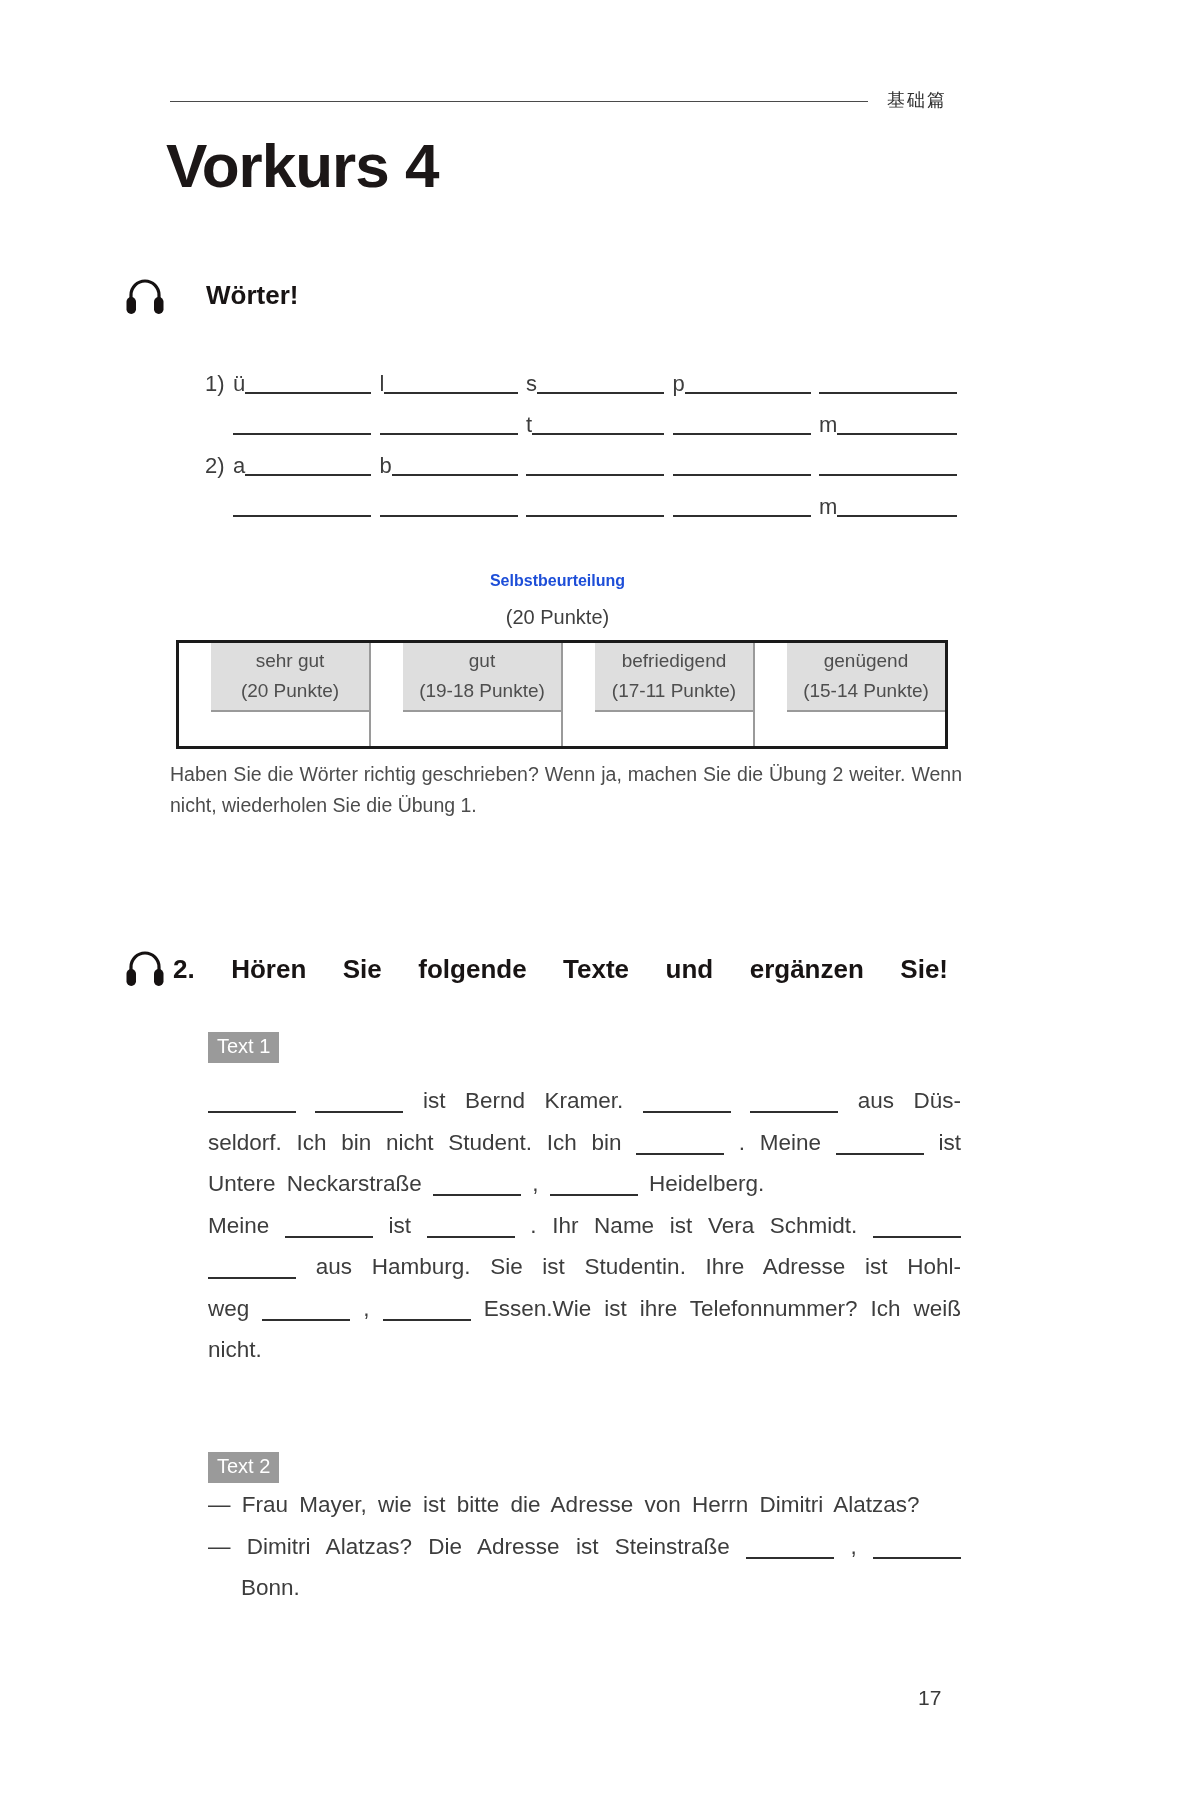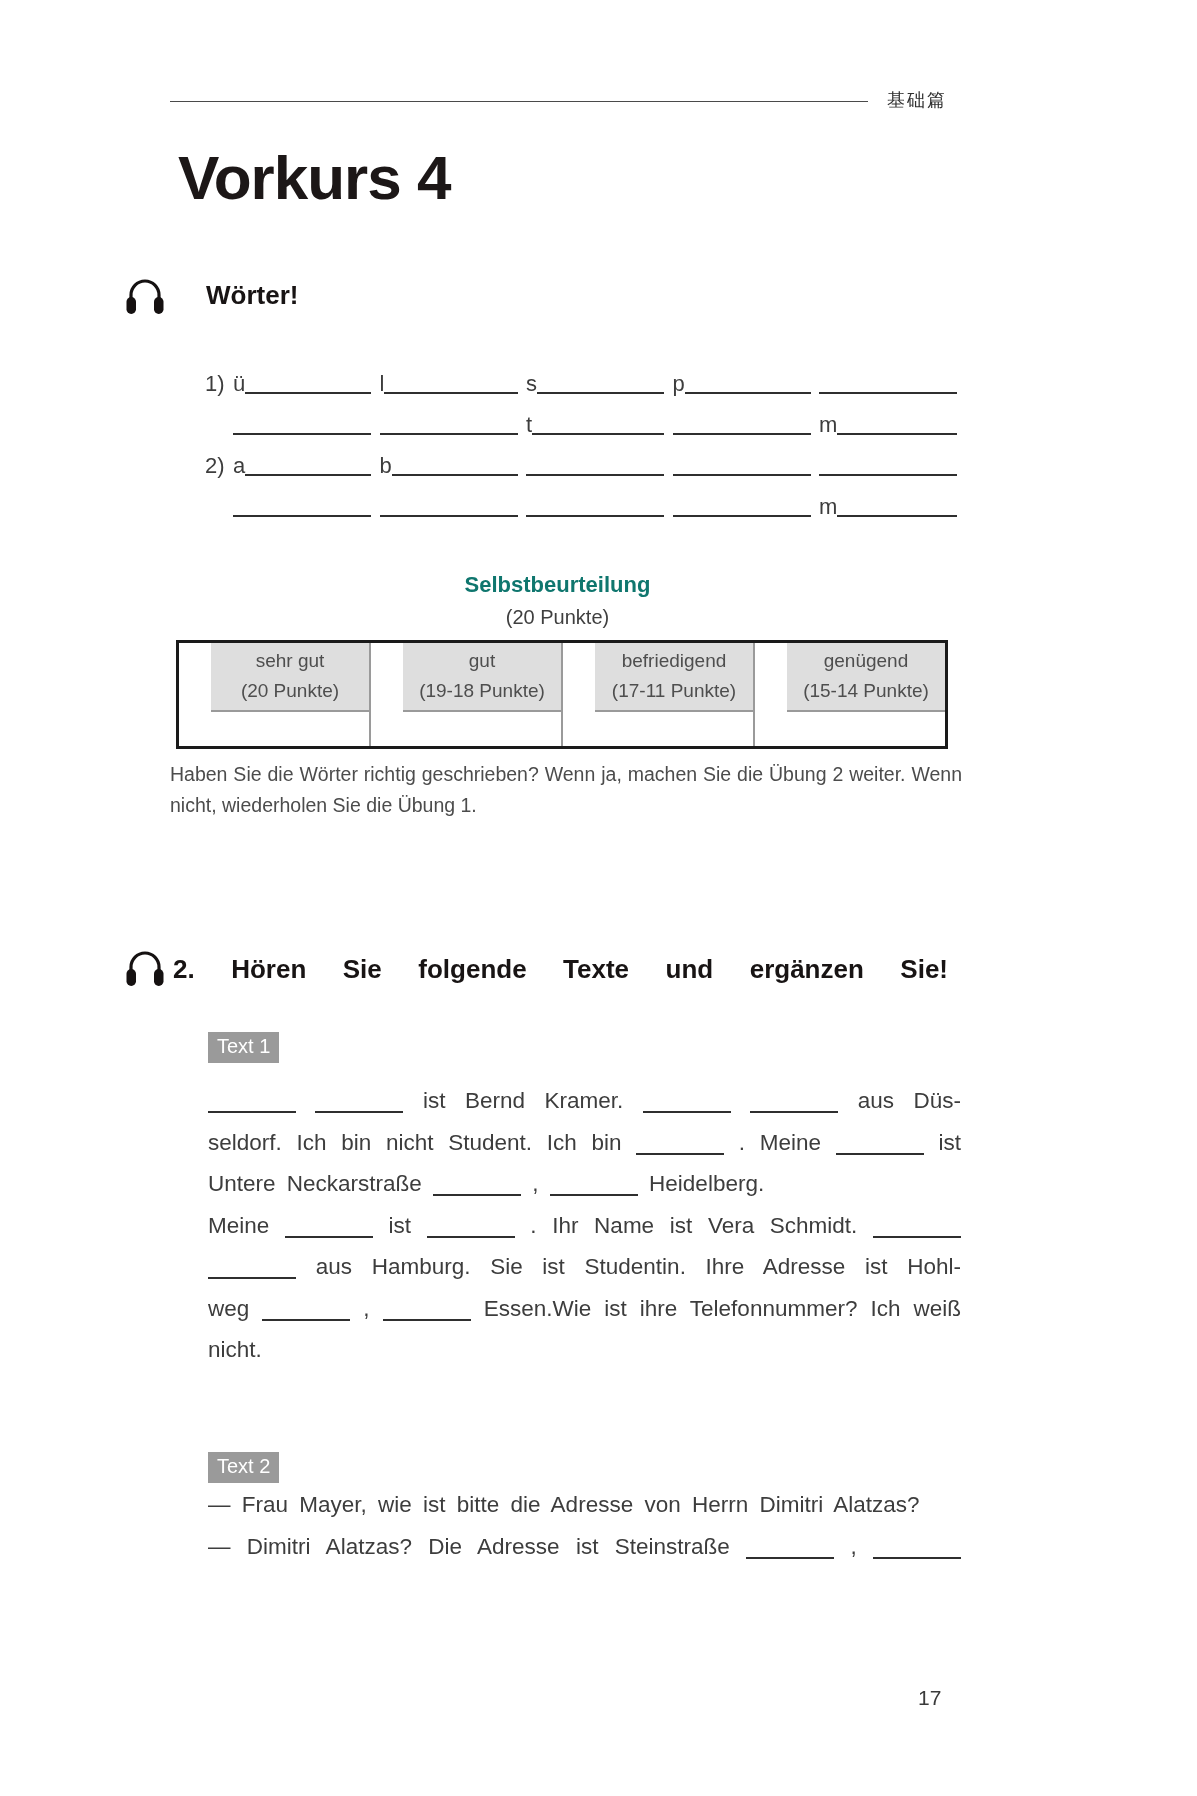--- a/index.html
+++ b/index.html
@@ -28,21 +28,21 @@
   
   .grid { position:absolute; top:366px; left:205px; width:752px; }
   .grow { display:flex; height:30px; margin-bottom:11px; }
   .gprefix { width:28px; font-size:22px; color:#3d3d3d; align-self:flex-end; line-height:24px; }
   .gcells { flex:1; display:flex; justify-content:space-between; }
   .gcell { width:138px; display:flex; align-items:flex-end; }
   .gletter { font-size:22px; line-height:24px; color:#3d3d3d; }
   .gline { flex:1; border-bottom:2px solid #2f2f2f; margin-bottom:2px; min-width:10px; }
 
   
-  .sb-title { position:absolute; top:572px; left:170px; width:775px; text-align:center; font-size:22px; font-weight:700; color:#0f766e; }
+  .sb-title { position:absolute; top:572px; left:170px; width:775px; text-align:center; font-size:16px; font-weight:700; color:#1d4ed8; }
   .sb-sub   { position:absolute; top:606px; left:170px; width:775px; text-align:center; font-size:20px; color:#3f3f3f; }
   .sb-table { position:absolute; top:640px; left:176px; width:766px; border:3px solid #1a1a1a; background:#fff; }
   .sb-row { display:flex; }
   .sb-hcell {
     flex:1; background:#dedede; text-align:center; color:#4e4e4e; font-size:19px;
     line-height:30px; padding:3px 0 4px 0; border-right:2px solid #9a9a9a; border-bottom:2px solid #9a9a9a;margin-left:32px;
   }
   .sb-bcell { flex:1; height:34px; background:#ffffff; border-right:2px solid #9a9a9a; }
   .sb-hcell:last-child, .sb-bcell:last-child { border-right:none; }
 
@@ -68,21 +68,21 @@
   .page-num { position:absolute; top:1686px; left:918px; font-size:21px; color:#3a3a3a; }
 </style>
 </head>
 <body>
 
 <div class="page">
 
   <div class="top-rule"></div>
   <div class="section-tag">基础篇</div>
 
-  <h1 class="doc-title" style="margin:12px;text-align:right;">Vorkurs 4</h1>
+  <h1 class="doc-title" style="margin:0;text-align:right;">Vorkurs 4</h1>
 
   <svg class="hp-icon hp-icon-1" viewBox="0 0 44 40">
     <path d="M8 25 v-6 a14 14 0 0 1 28 0 v6" fill="none" stroke="#151111" stroke-width="3.2"></path>
     <rect x="3.5" y="21" width="9.5" height="17" rx="4.7" fill="#151111"></rect>
     <rect x="31" y="21" width="9.5" height="17" rx="4.7" fill="#151111"></rect>
   </svg>
   <div class="ex-heading ex1-heading">
     <div class="hl2">Wörter!</div>
   </div>
 
@@ -235,17 +235,18 @@
     <div class="tline j">Meine <span class="blank"></span> ist <span class="blank"></span> . Ihr Name ist Vera Schmidt. <span class="blank"></span></div>
     <div class="tline j"><span class="blank"></span> aus Hamburg. Sie ist Studentin. Ihre Adresse ist Hohl-</div>
     <div class="tline j">weg <span class="blank"></span> , <span class="blank"></span> Essen.Wie ist ihre Telefonnummer? Ich weiß</div>
     <div class="tline">nicht.</div>
   </div>
 
   <div class="text-label t2-label">Text 2</div>
   <div class="tbody t2-body">
     <div class="tline">— Frau Mayer, wie ist bitte die Adresse von Herrn Dimitri Alatzas?</div>
     <div class="tline j">— Dimitri Alatzas? Die Adresse ist Steinstraße <span class="blank"></span> , <span class="blank"></span></div>
+    <div class="tline ind">Bonn.</div>
   </div>
 
   <div class="page-num">17</div>
 
 </div>
 
 </body></html>

